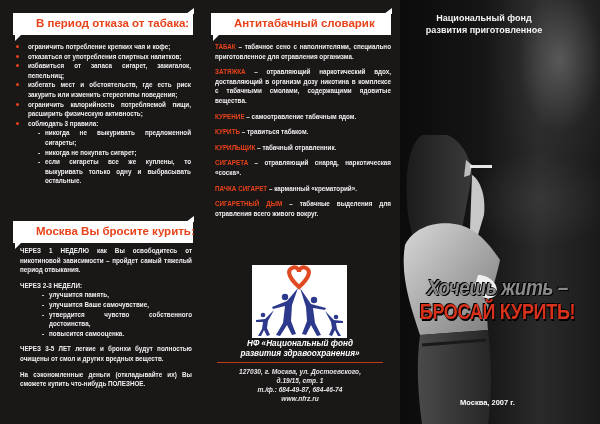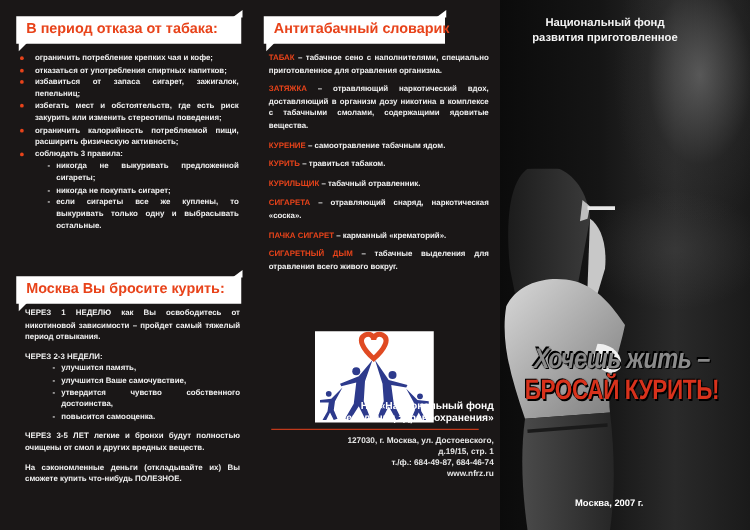--- a/index.html
+++ b/index.html
@@ -8,21 +8,21 @@
 
   .panel { position: absolute; top: 0; height: 424px; }
   #p1 { left: 0; width: 200px; background: #1a1717; }
   #p2 { left: 200px; width: 200px; background: #1a1717; }
   #p3 { left: 400px; width: 200px; background: #111; overflow: hidden; }
 
   
   .hdr {
     position: absolute; background: #fff; color: #e8431a;
     font-weight: bold; font-size: 11.5px; line-height: 1;
-    padding: 5px 6px 5px 8px; white-space: nowrap;
+    padding: 5px 6px 5px 23px; white-space: nowrap;
   }
   .hdr::after {
     content: ""; position: absolute; left: 2px; bottom: -6px;
     border-left: 0 solid transparent; border-right: 7px solid transparent;
     border-top: 7px solid #fff;
   }
   .hdr.rtail::before {
     content: ""; position: absolute; right: -1px; top: -5px;
     border-left: 8px solid transparent; border-bottom: 6px solid #fff;
   }
@@ -41,21 +41,21 @@
   ul.dash li::before { content: "-"; position: absolute; left: 0; }
 
   .term { color: #e8431a; }
   .dict p { margin-bottom: 6px; text-align: justify; }
 
   .logo-box {
     position: absolute; left: 252px; top: 265px; width: 95px; height: 73px;
     background: #fff;
   }
 
-  .org-block { position: absolute; left: 205px; top: 320px; width: 190px; text-align: right; }
+  .org-block { position: absolute; left: 205px; top: 339px; width: 190px; text-align: center; font-style: italic; }
   .org-name { font-size: 8.2px; font-weight: bold; line-height: 10px; color: #fff; }
   .org-line { height: 1px; background: #c0391b; margin: 3px 12px 4px; }
   .org-addr { font-size: 6.6px; font-weight: bold; line-height: 9px; color: #e6e6e6; }
 
   
   .photo-bg {
     position: absolute; inset: 0;
     background:
       radial-gradient(ellipse 70px 120px at 160px 60px, rgba(130,130,130,0.55), rgba(60,60,60,0.2) 60%, transparent 100%),
       radial-gradient(ellipse 90px 60px at 140px 200px, rgba(80,80,80,0.35), transparent 80%),
@@ -104,21 +104,21 @@
       <li>утвердится чувство собственного достоинства,</li>
       <li>повысится самооценка.</li>
     </ul>
     <p class="just" style="margin-bottom:6px;"><span>ЧЕРЕЗ 3-5 ЛЕТ</span><span> легкие и бронхи будут полностью очищены от смол и других вредных веществ.</span></p>
     <p class="just"><span>На сэкономленные деньги (откладывайте их) Вы сможете купить что-нибудь </span><span>ПОЛЕЗНОЕ.</span></p>
   </div>
 </div>
 
 <div class="panel" id="p2"></div>
 
-<div class="hdr rtail" style="left:211px; top:13px; width:145px;">Антитабачный словарик</div>
+<div class="hdr rtail" style="left:211px; top:13px; width:180px;">Антитабачный словарик</div>
 
 <div class="txt dict" style="left:215px; top:42px; width:176px;">
   <p><span class="term">ТАБАК</span><span> – табачное сено с наполнителями, специально приготовленное для отравления организма.</span></p>
   <p><span class="term">ЗАТЯЖКА</span><span> – отравляющий наркотический вдох, доставляющий в организм дозу никотина в комплексе с табачными смолами, содержащими ядовитые вещества.</span></p>
   <p><span class="term">КУРЕНИЕ</span><span> – самоотравление табачным ядом.</span></p>
   <p><span class="term">КУРИТЬ</span><span> – травиться табаком.</span></p>
   <p><span class="term">КУРИЛЬЩИК</span><span> – табачный отравленник.</span></p>
   <p><span class="term">СИГАРЕТА</span><span> – отравляющий снаряд, наркотическая «соска».</span></p>
   <p><span class="term">ПАЧКА СИГАРЕТ</span><span> – карманный «крематорий».</span></p>
   <p><span class="term">СИГАРЕТНЫЙ ДЫМ</span><span> – табачные выделения для отравления всего живого вокруг.</span></p>
@@ -135,21 +135,21 @@
       <circle cx="11" cy="50" r="2.3"></circle>
       <path d="M22 45 L13 54 L4 55 L4 57 L11 57 L10 64 L6 71 L9 71 L12 65 L15 71 L18 70 L15 63 L16 56 Z"></path>
       <circle cx="84" cy="52" r="2.3"></circle>
       <path d="M73 46 L82 55 L91 56 L91 58 L84 58 L85 64 L89 71 L86 71 L83 65 L80 71 L77 70 L80 63 L79 57 Z"></path>
     </g>
   </svg>
 </div>
 
 <div class="org-block">
   <div class="org-name">НФ «Национальный фонд</div>
-  <div class="org-name">пепельниц здравоохранения»</div>
+  <div class="org-name">развития здравоохранения»</div>
   <div class="org-line"></div>
   <div class="org-addr">127030, г. Москва, ул. Достоевского,</div>
   <div class="org-addr">д.19/15, стр. 1</div>
   <div class="org-addr">т./ф.: 684-49-87, 684-46-74</div>
   <div class="org-addr">www.nfrz.ru</div>
 </div>
 
 <div class="panel" id="p3">
   <div class="photo-bg"></div>
   <svg style="position:absolute; left:0; top:135px;" width="110" height="289" viewBox="0 0 110 289">

